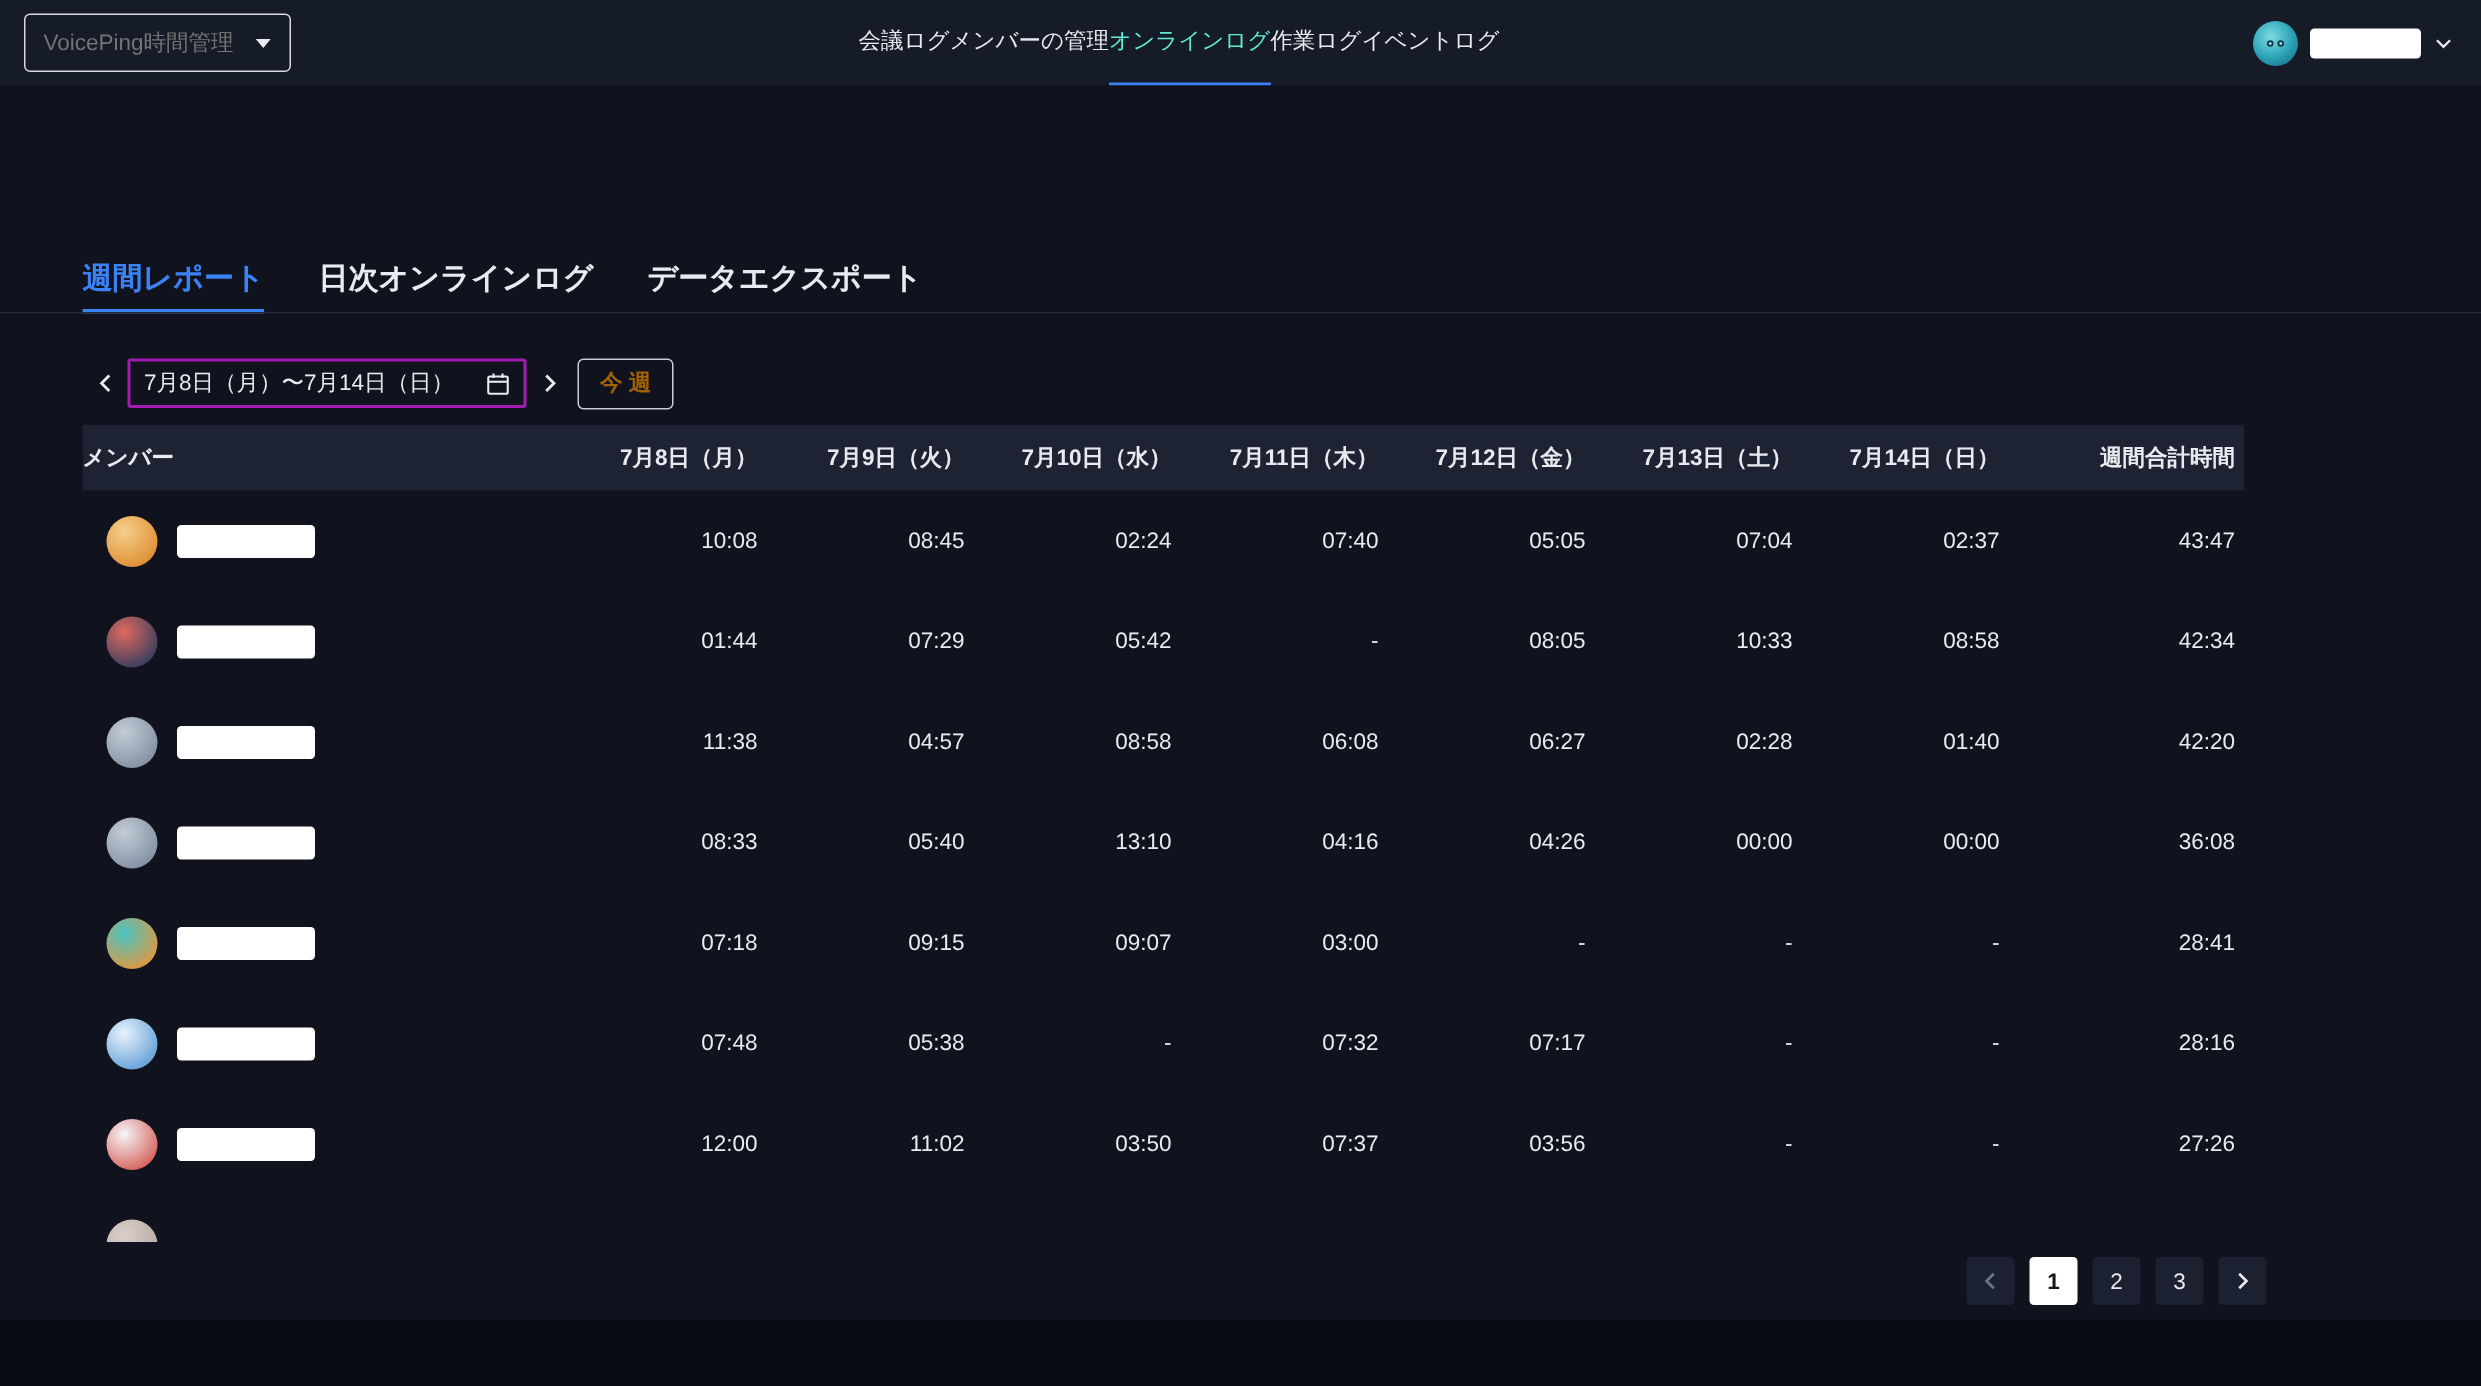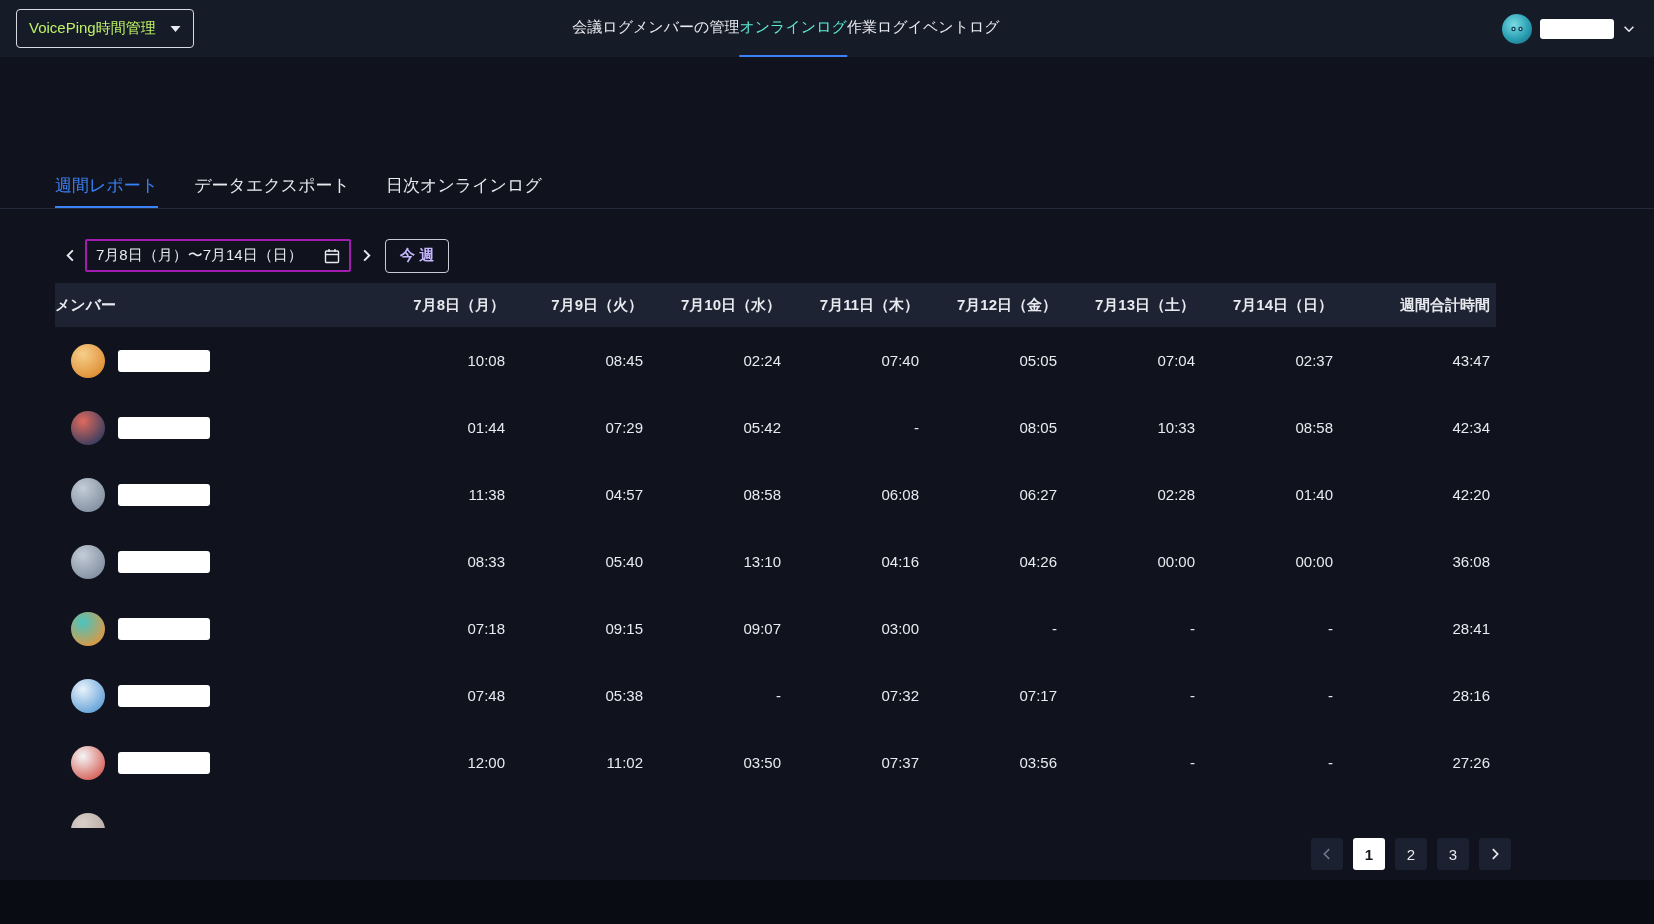--- a/index.html
+++ b/index.html
@@ -9,53 +9,53 @@
     background:#0b0d15;
     font-family:"Liberation Sans","DejaVu Sans",sans-serif;
     color:#e9eaef;
   }
   
   .topbar{position:absolute;left:0;top:0;width:100%;height:57px;background:#161b28}
   .workspace-btn{
     position:absolute;left:16px;top:9px;height:39px;
     display:flex;align-items:center;gap:14px;padding:0 12px;
     background:transparent;border:1.5px solid #d7dae2;border-radius:4px;
-    color:#bef264;font-size:15px;cursor:pointer;font-family:inherit;
+    color:#737373;font-size:15px;cursor:pointer;font-family:inherit;
   }
   .top-nav{position:absolute;left:786px;top:0;height:57px;transform:translateX(-50%);display:flex;}
   .nav-item{display:flex;align-items:center;height:100%;font-size:15px;color:#e9eaef;
     border-bottom:2px solid transparent;cursor:pointer;white-space:nowrap}
   .nav-item.active{color:#5eead4;border-bottom-color:#3b82f6}
   .user-area{position:absolute;right:18px;top:0;height:57px;display:flex;align-items:center;gap:8px;cursor:pointer}
   .user-avatar{width:30px;height:30px;border-radius:50%;flex:none;
     background:radial-gradient(circle at 40% 35%, #7adbe3 0%, #2aa0b4 55%, #17607a 100%);
     display:flex;align-items:center;justify-content:center}
   .redacted{background:#ffffff;border-radius:3px;display:inline-block}
   .user-name-redacted{width:74px;height:20px}
   
   .content{position:absolute;left:0;top:57px;width:100%;height:823px;background:#10131e}
   .tabs{position:absolute;left:55px;top:108px;height:44px;display:flex;gap:36px}
-  .tab{display:flex;align-items:center;height:100%;font-size:17px;font-weight:400;color:#e9eaef;
+  .tab{display:flex;align-items:center;height:100%;font-size:20px;font-weight:700;color:#e9eaef;
     border-bottom:3px solid transparent;cursor:pointer;white-space:nowrap}
   .tab.active{color:#3b82f6;border-bottom-color:#3b82f6}
   .tabs-divider{position:absolute;left:0;top:151px;width:100%;height:1px;background:#242a39}
   
   .toolbar{position:absolute;left:55px;top:182px;height:33px;display:flex;align-items:center}
   .search-box{position:relative;width:204px;height:33px;border:1px solid #454c5f;border-radius:2px;margin-right:7px;background:#10131e}
   .search-box input{width:100%;height:100%;background:transparent;border:none;outline:none;
     color:#e9eaef;font-size:14px;padding:0 30px 0 10px;font-family:inherit}
   .search-box input::placeholder{color:#7e8597}
   .search-icon{position:absolute;right:7px;top:8px}
   .chev-btn{width:24px;height:33px;background:none;border:none;color:#e9eaef;
     display:flex;align-items:center;justify-content:center;cursor:pointer;margin:0 3px}
   .date-box{width:266px;height:33px;border:2px solid #a21caf;border-radius:2px;
     display:flex;align-items:center;justify-content:space-between;padding:0 9px;
     font-size:15px;cursor:pointer;background:#10131e}
   .thisweek-btn{height:34px;margin-left:4px;padding:0 14px;background:transparent;
-    border:1px solid #c9ccd6;border-radius:4px;color:#c4b5fd;font-size:15px;font-weight:700;
+    border:1px solid #c9ccd6;border-radius:4px;color:#a16207;font-size:15px;font-weight:700;
     cursor:pointer;font-family:inherit;white-space:nowrap}
   
   .table{position:absolute;left:55px;top:226px;width:1441px;height:545px;overflow:hidden}
   .trow{display:grid;grid-template-columns:345px repeat(7,1fr) 130px;align-items:center;height:67px}
   .trow.thead{height:44px;background:#1d2332}
   .th{font-weight:700;font-size:15px}
   .th-member{}
   .num{text-align:right;padding-right:33px;font-size:15px}
   .th-total,.td-total{padding-right:6px}
   .td-member{display:flex;align-items:center;gap:13px;padding-left:16px}
@@ -98,22 +98,22 @@
     <span class="redacted user-name-redacted"></span>
     <svg width="14" height="14" viewBox="0 0 16 16" fill="none" stroke="#e9eaef" stroke-width="1.8">
         <polyline points="3,5.5 8,10.5 13,5.5"></polyline>
       </svg>
   </div>
 </div>
 
 <div class="content">
   <div class="tabs">
       <div class="tab active">週間レポート</div>
+      <div class="tab">日次オンラインログ</div>
       <div class="tab">データエクスポート</div>
-      <div class="tab">日次オンラインログ</div>
     </div>
   <div class="tabs-divider"></div>
 
   <div class="toolbar">
     <button class="chev-btn">
       <svg width="15" height="15" viewBox="0 0 16 16" fill="none" stroke="#e9eaef" stroke-width="2">
           <polyline points="10.5,2.5 5,8 10.5,13.5"></polyline>
         </svg>
     </button>
     <div class="date-box">

